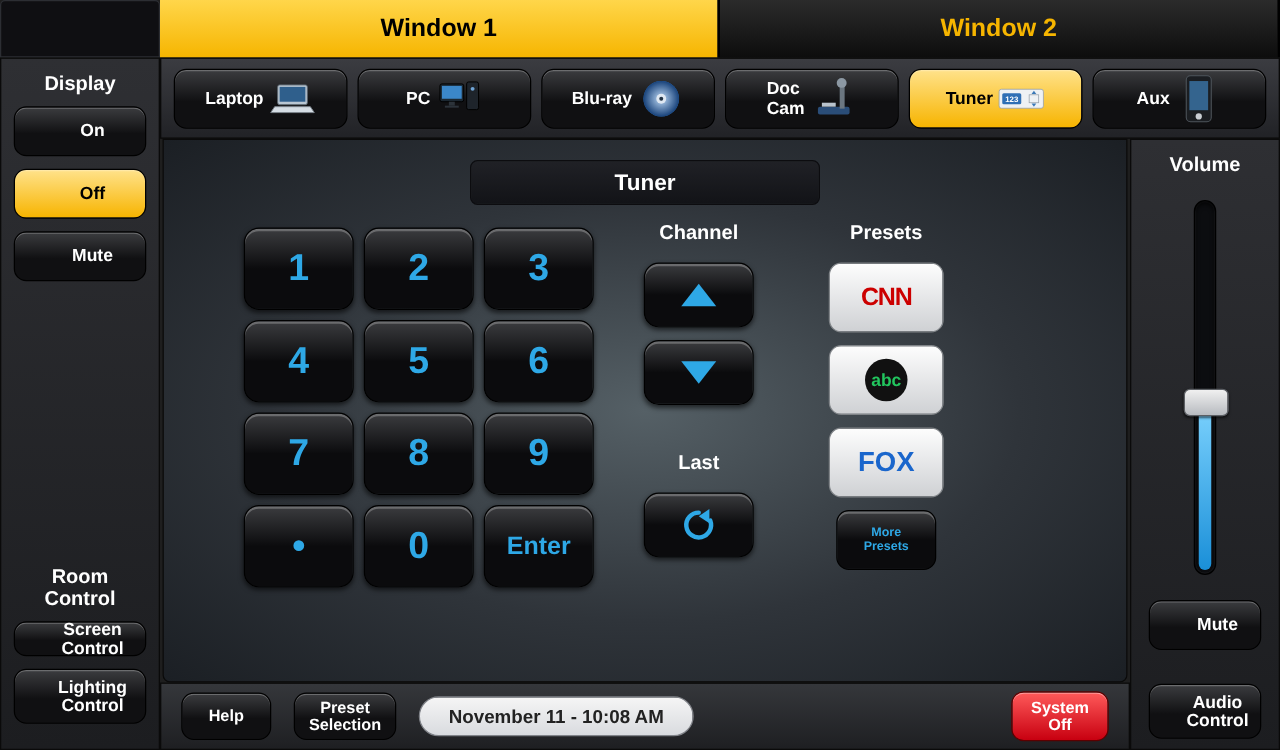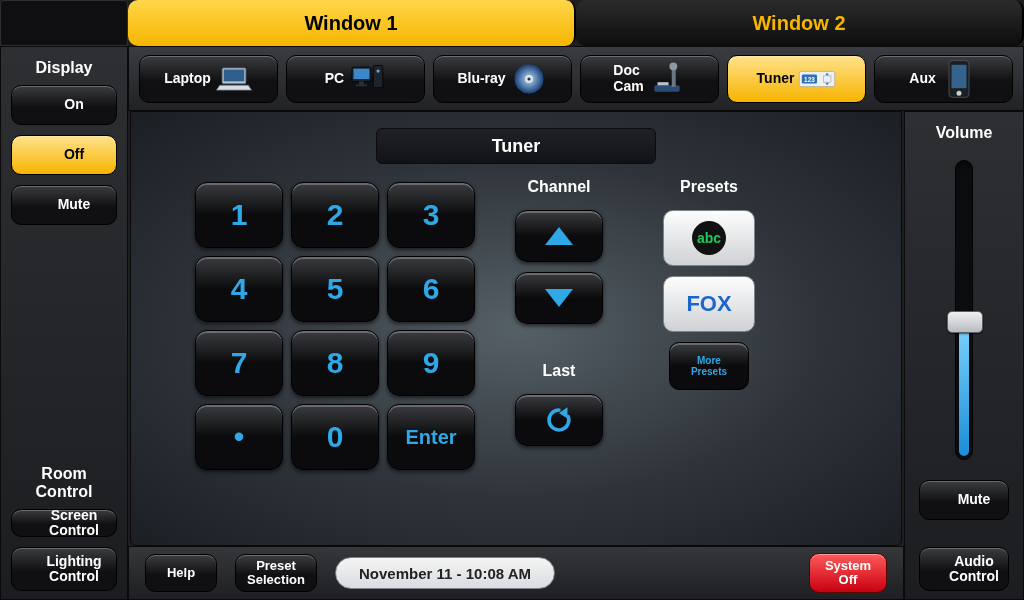--- a/index.html
+++ b/index.html
@@ -22,21 +22,20 @@
   .window-tabs {
     grid-column: 2 / span 2; grid-row: 1;
     display: flex;
   }
   .wtab {
     flex: 1;
     display:flex; align-items:center; justify-content:center;
     font-weight: bold; font-size: 20px;
     border-right: 2px solid #000;
     cursor: pointer;
-    border-radius: 10px;
   }
   .wtab.active {
     background: linear-gradient(#ffd64a,#f6b500);
     color: #000;
   }
   .wtab.inactive {
     background: linear-gradient(#2b2b2b,#0d0d0d);
     color: #f6b500;
   }
 
@@ -326,21 +325,21 @@
   <div class="left-side">
     <div class="section-title">Display</div>
     <div class="side-btn">On</div>
     <div class="side-btn sel">Off</div>
     <div class="side-btn">Mute</div>
     <div class="spacer"></div>
     <div class="section-title" style="white-space:pre-line">Room
 Control</div>
     <div class="side-btn" style="white-space:pre-line;height:28px">Screen
 Control</div>
-    <div class="side-btn" style="white-space:pre-line;height:44px;margin-bottom:2px">Lighting
+    <div class="side-btn" style="white-space:pre-line;height:44px;margin-bottom:14px">Lighting
 Control</div>
   </div>
 
   <div class="main">
     <div class="main-title-box">Tuner</div>
     <div class="main-body">
       <div class="keypad">
         <div class="key">1</div>
         <div class="key">2</div>
         <div class="key">3</div>
@@ -369,20 +368,23 @@
           <svg viewBox="0 0 48 48" width="34" height="34">
             <path d="M24 10 a14 14 0 1 0 13 9" fill="none" stroke="#2ea8e6" stroke-width="5" stroke-linecap="round"></path>
             <polygon points="36,6 36,22 24,14" fill="#2ea8e6"></polygon>
           </svg>
         </div>
       </div>
 
       <div class="presets-col">
         <div class="col-label">Presets</div>
         <div class="preset-btn">
+          <span style="color:#cc0000;font-size:20px;font-weight:900;letter-spacing:-1px">CNN</span>
+        </div>
+        <div class="preset-btn">
           <span style="display:inline-flex;align-items:center;justify-content:center;width:34px;height:34px;border-radius:50%;background:#111;color:#22c55e;font-size:14px;font-weight:900">abc</span>
         </div>
         <div class="preset-btn">
           <span style="color:#1a66cc;font-size:22px;font-weight:900">FOX</span>
         </div>
         <div class="more-presets" style="white-space:pre-line">More
 Presets</div>
       </div>
     </div>
   </div>

